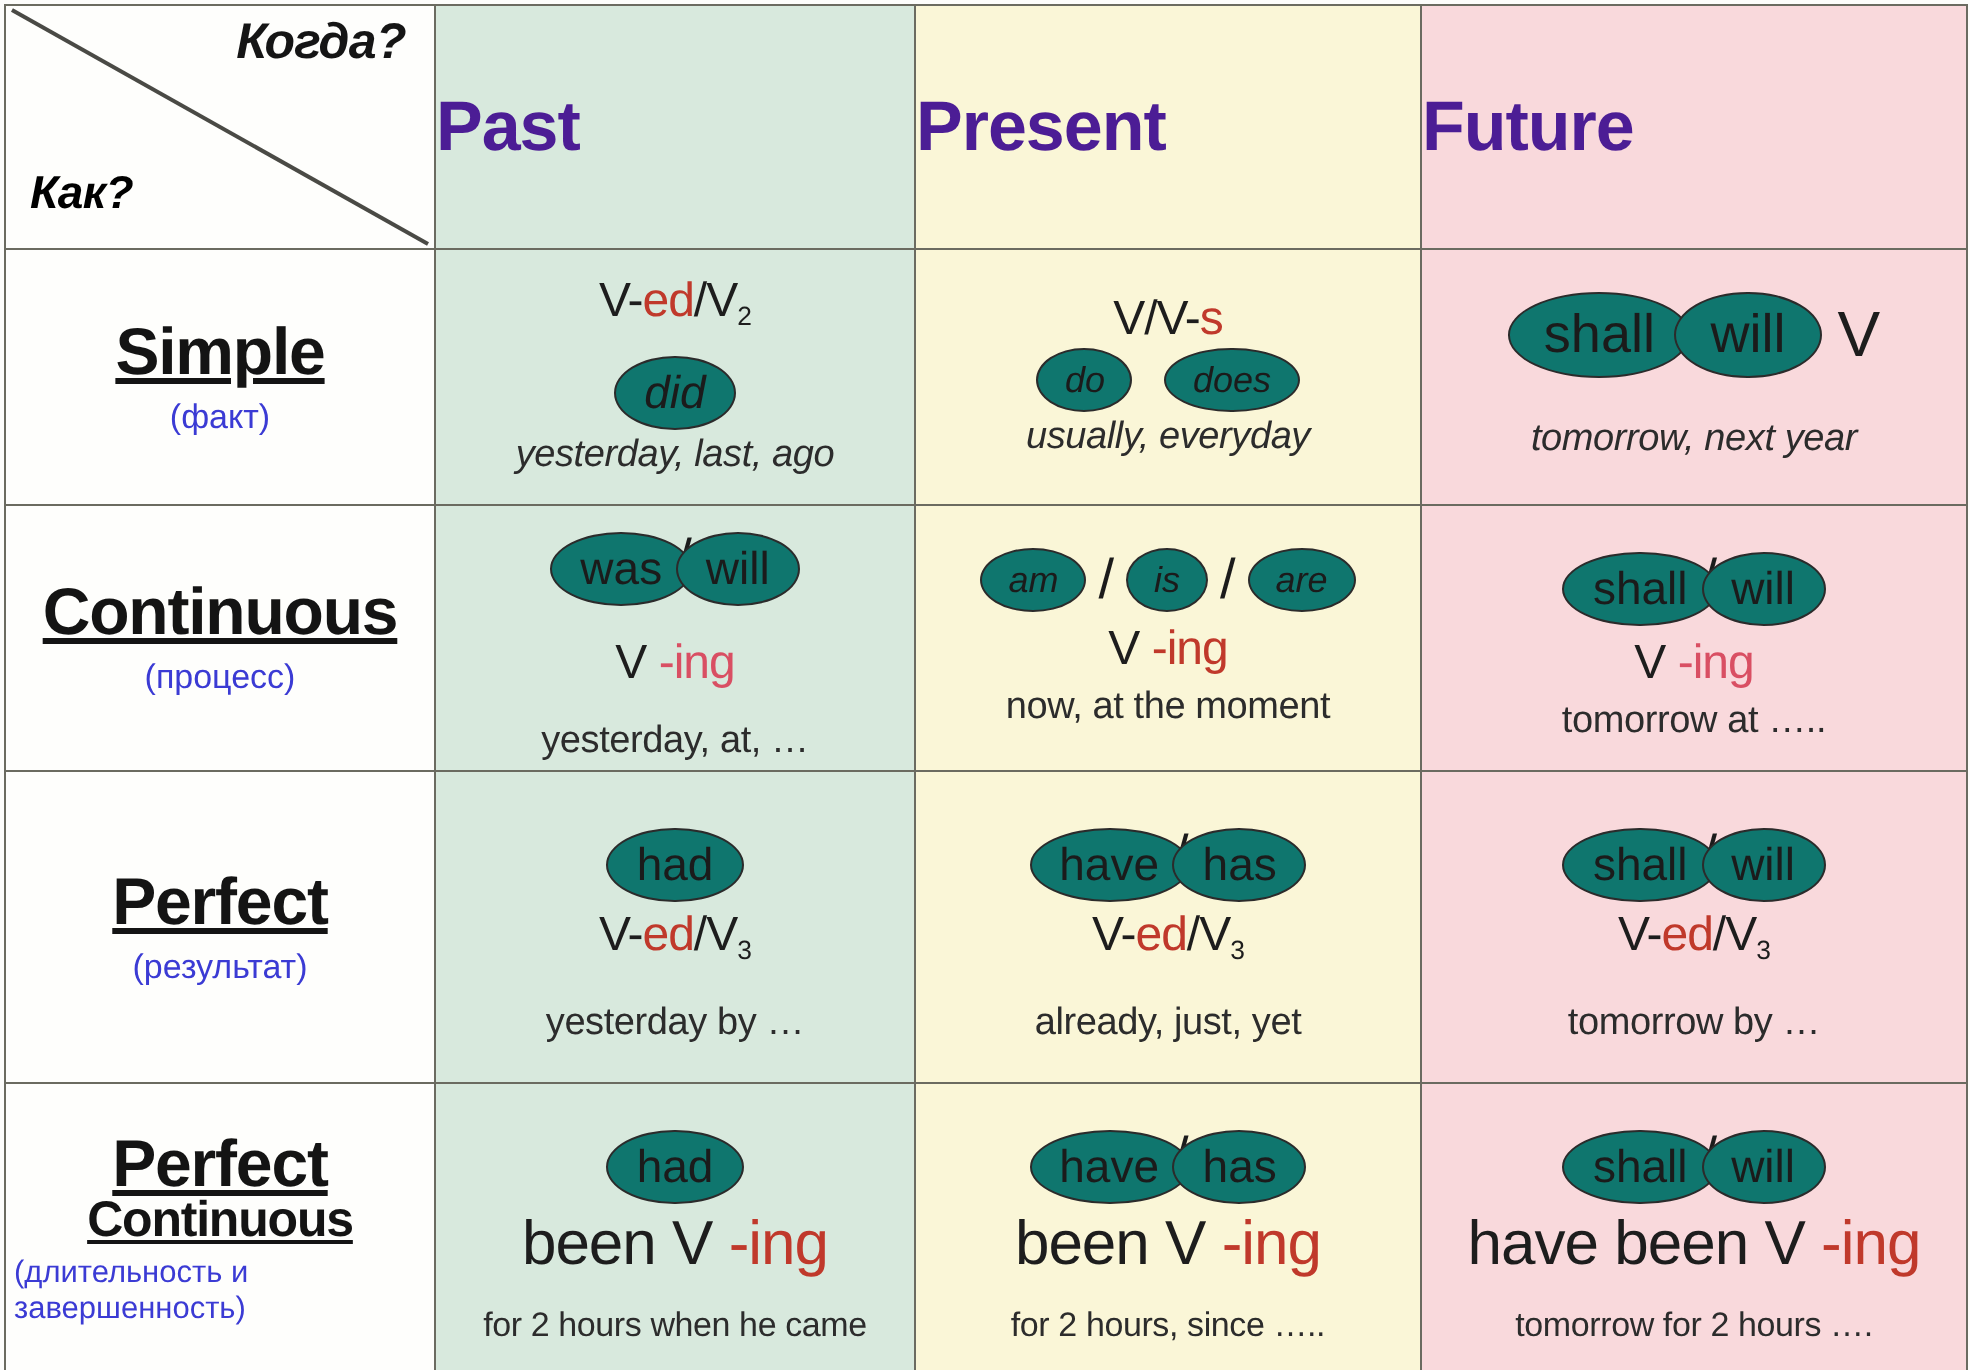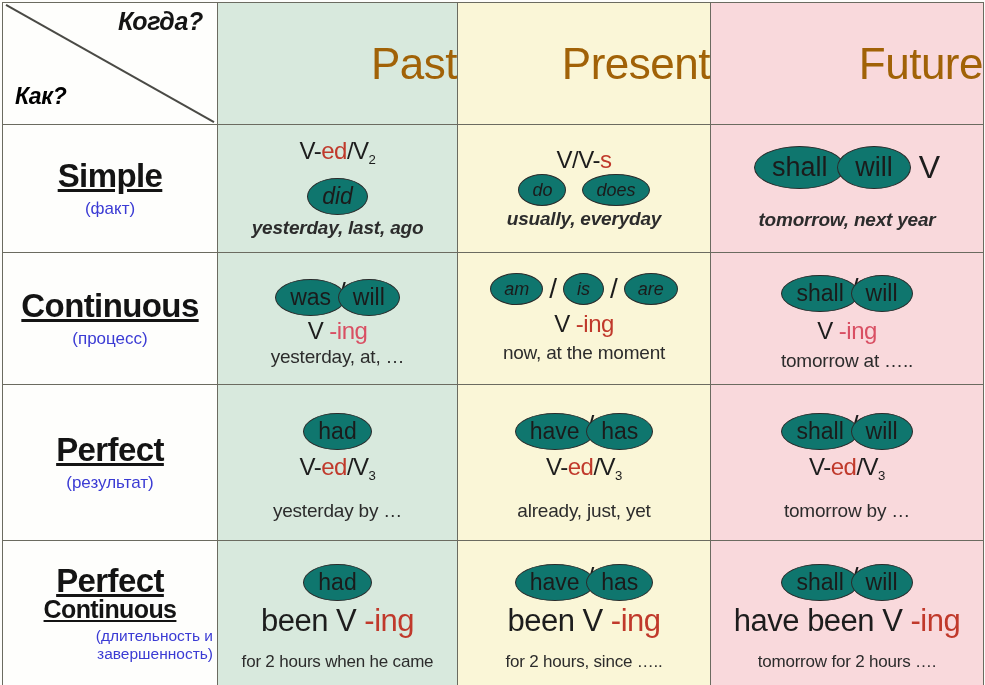--- a/index.html
+++ b/index.html
@@ -19,21 +19,21 @@
     padding: 2px;
   }
   table.tense-table {
     width: 981px; height: 681px;
     border-collapse: collapse;
     table-layout: fixed;
   }
   table.tense-table td {
     border: 1.5px solid #6b6b60;
     padding: 0;
-    text-align: right;
+    text-align: left;
     vertical-align: middle;
     position: relative;
     overflow: hidden;
   }
   
   col.c-aspect { width: 215px; }
   col.c-past   { width: 240px; }
   col.c-pres   { width: 253px; }
   col.c-fut    { width: 273px; }
 
@@ -64,23 +64,23 @@
   }
   .corner .how {
     position: absolute; bottom: 14px; left: 12px;
     font-style: italic; font-weight: bold;
     font-size: 23px; color: #000000;
     letter-spacing: -0.3px;
   }
 
   
   .colhead {
-    font-weight: normal;
-    font-size: 44px;
-    color: #a16207;
+    font-weight: bold;
+    font-size: 35px;
+    color: #4c1d95;
     letter-spacing: -0.5px;
   }
 
   
   .aspect-name {
     font-weight: bold;
     color: #141414;
     letter-spacing: -0.6px;
     line-height: 1.02;
     text-decoration: underline;
@@ -159,21 +159,21 @@
     margin-left: 8px;
   }
 
   
   .markers {
     font-size: 19px;
     color: #2c2c2c;
     white-space: nowrap;
     letter-spacing: -0.2px;
   }
-  .markers.italic { font-style: italic; font-weight: 700; }
+  .markers.italic { font-style: italic; font-weight: 400; }
   .markers.small { font-size: 17px; }
 </style>
 </head>
 <body>
 
 <div class="table-wrap">
 <table class="tense-table">
   <colgroup>
     <col class="c-aspect">
         <col class="c-past">
@@ -245,21 +245,21 @@
 
   <tr class="r-cont">
     <td class="col-label">
       <div class="cell-inner">
         <div class="aspect-name big">Continuous</div>
         <div class="aspect-ru">(процесс)</div>
       </div>
     </td>
 
     <td class="col-past">
-      <div class="cell-inner" style="gap:2px">
+      <div class="cell-inner" style="gap:16px">
         <div class="aux-row tight">
           <span class="oval md">was</span>
           <span class="slash">/</span>
           <span class="oval md">will</span>
         </div>
         <div class="formula"><span>V </span><span class="pink">-ing</span></div>
         <div class="markers">yesterday, at, …</div>
       </div>
     </td>
 

